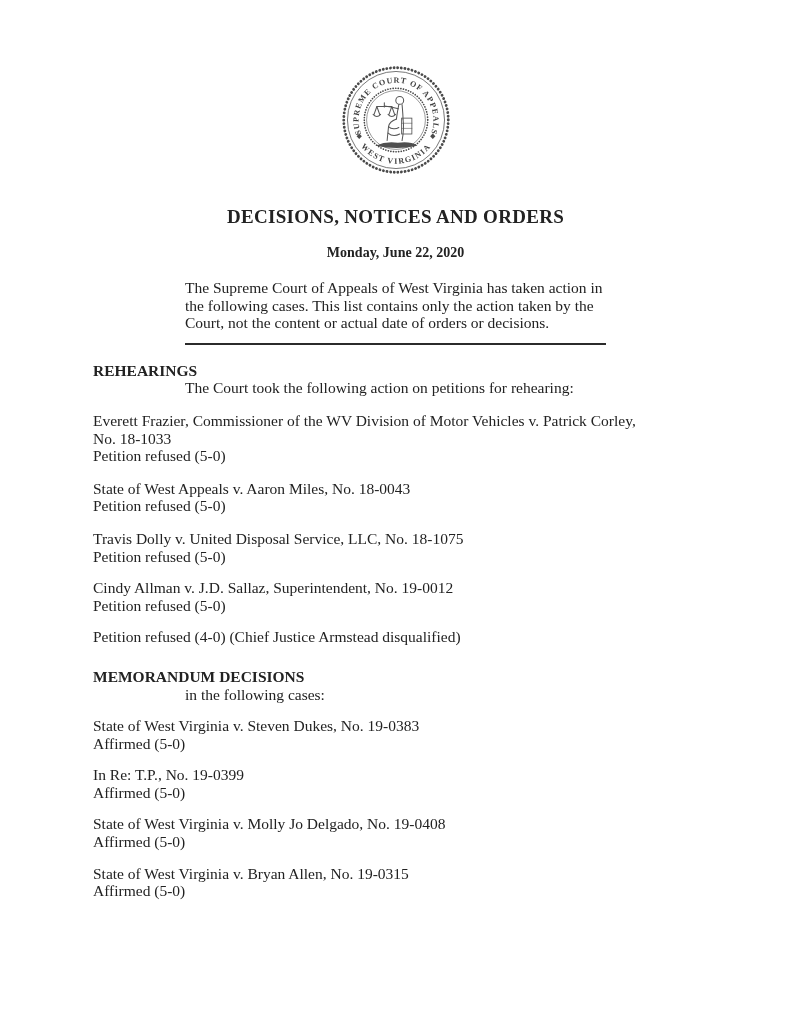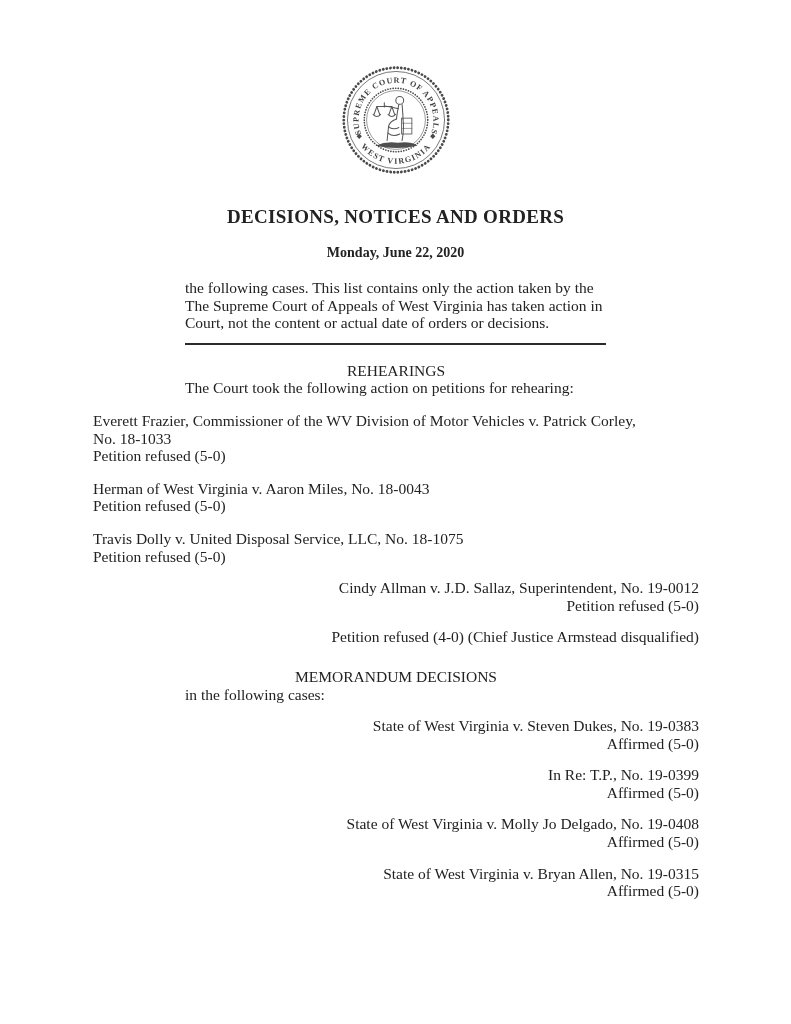--- a/index.html
+++ b/index.html
@@ -35,27 +35,26 @@
   .indent{margin-left:92px;}
   .intro{margin-top:18px;width:430px;}
   .sep-rule{
     margin:11px 0 0 92px;
     width:421px;
     border:0;
     border-top:2px solid #2b2b2b;
   }
   .section-heading{
     margin-top:17px;
-    text-align:center;
-    font-weight:normal;
+    font-weight:bold;
     font-size:15.5px;
   }
   .section-subtitle{margin-left:92px;width:440px;}
   .case{margin-top:15px;}
-  .case.tight{margin-top:14px;text-align:right;}
+  .case.tight{margin-top:14px;}
   .case-name{
     text-underline-offset:2px;
   }
   .mem-gap{margin-top:22px;}
 </style>
 </head>
 <body>
 
 <div class="page">
 
@@ -114,38 +113,38 @@
       </g>
     </svg>
   </div>
 
   <div class="doc-title">DECISIONS, NOTICES AND ORDERS</div>
   <div class="doc-date">Monday, June 22, 2020</div>
 
   <div class="content">
 
     <div class="intro indent">
+      <div>The Supreme Court of Appeals of West Virginia has taken action in</div>
       <div>the following cases. This list contains only the action taken by the</div>
-      <div>The Supreme Court of Appeals of West Virginia has taken action in</div>
       <div>Court, not the content or actual date of orders or decisions.</div>
     </div>
 
     <hr class="sep-rule">
 
     <div class="section-heading">REHEARINGS</div>
     <div class="section-subtitle">The Court took the following action on petitions for rehearing:</div>
 
     <div class="case">
       <div><span class="case-name">Everett Frazier, Commissioner of the WV Division of Motor Vehicles v. Patrick Corley</span><span>,</span></div>
       <div>No. 18-1033</div>
       <div>Petition refused (5-0)</div>
     </div>
 
     <div class="case">
-      <div><span class="case-name">Herman of West Virginia v. Aaron Miles</span><span>, No. 18-0043</span></div>
+      <div><span class="case-name">State of West Appeals v. Aaron Miles</span><span>, No. 18-0043</span></div>
       <div>Petition refused (5-0)</div>
     </div>
 
     <div class="case">
       <div><span class="case-name">Travis Dolly v. United Disposal Service, LLC</span><span>, No. 18-1075</span></div>
       <div>Petition refused (5-0)</div>
     </div>
 
     <div class="case tight">
       <div><span class="case-name">Cindy Allman v. J.D. Sallaz, Superintendent</span><span>, No. 19-0012</span></div>

